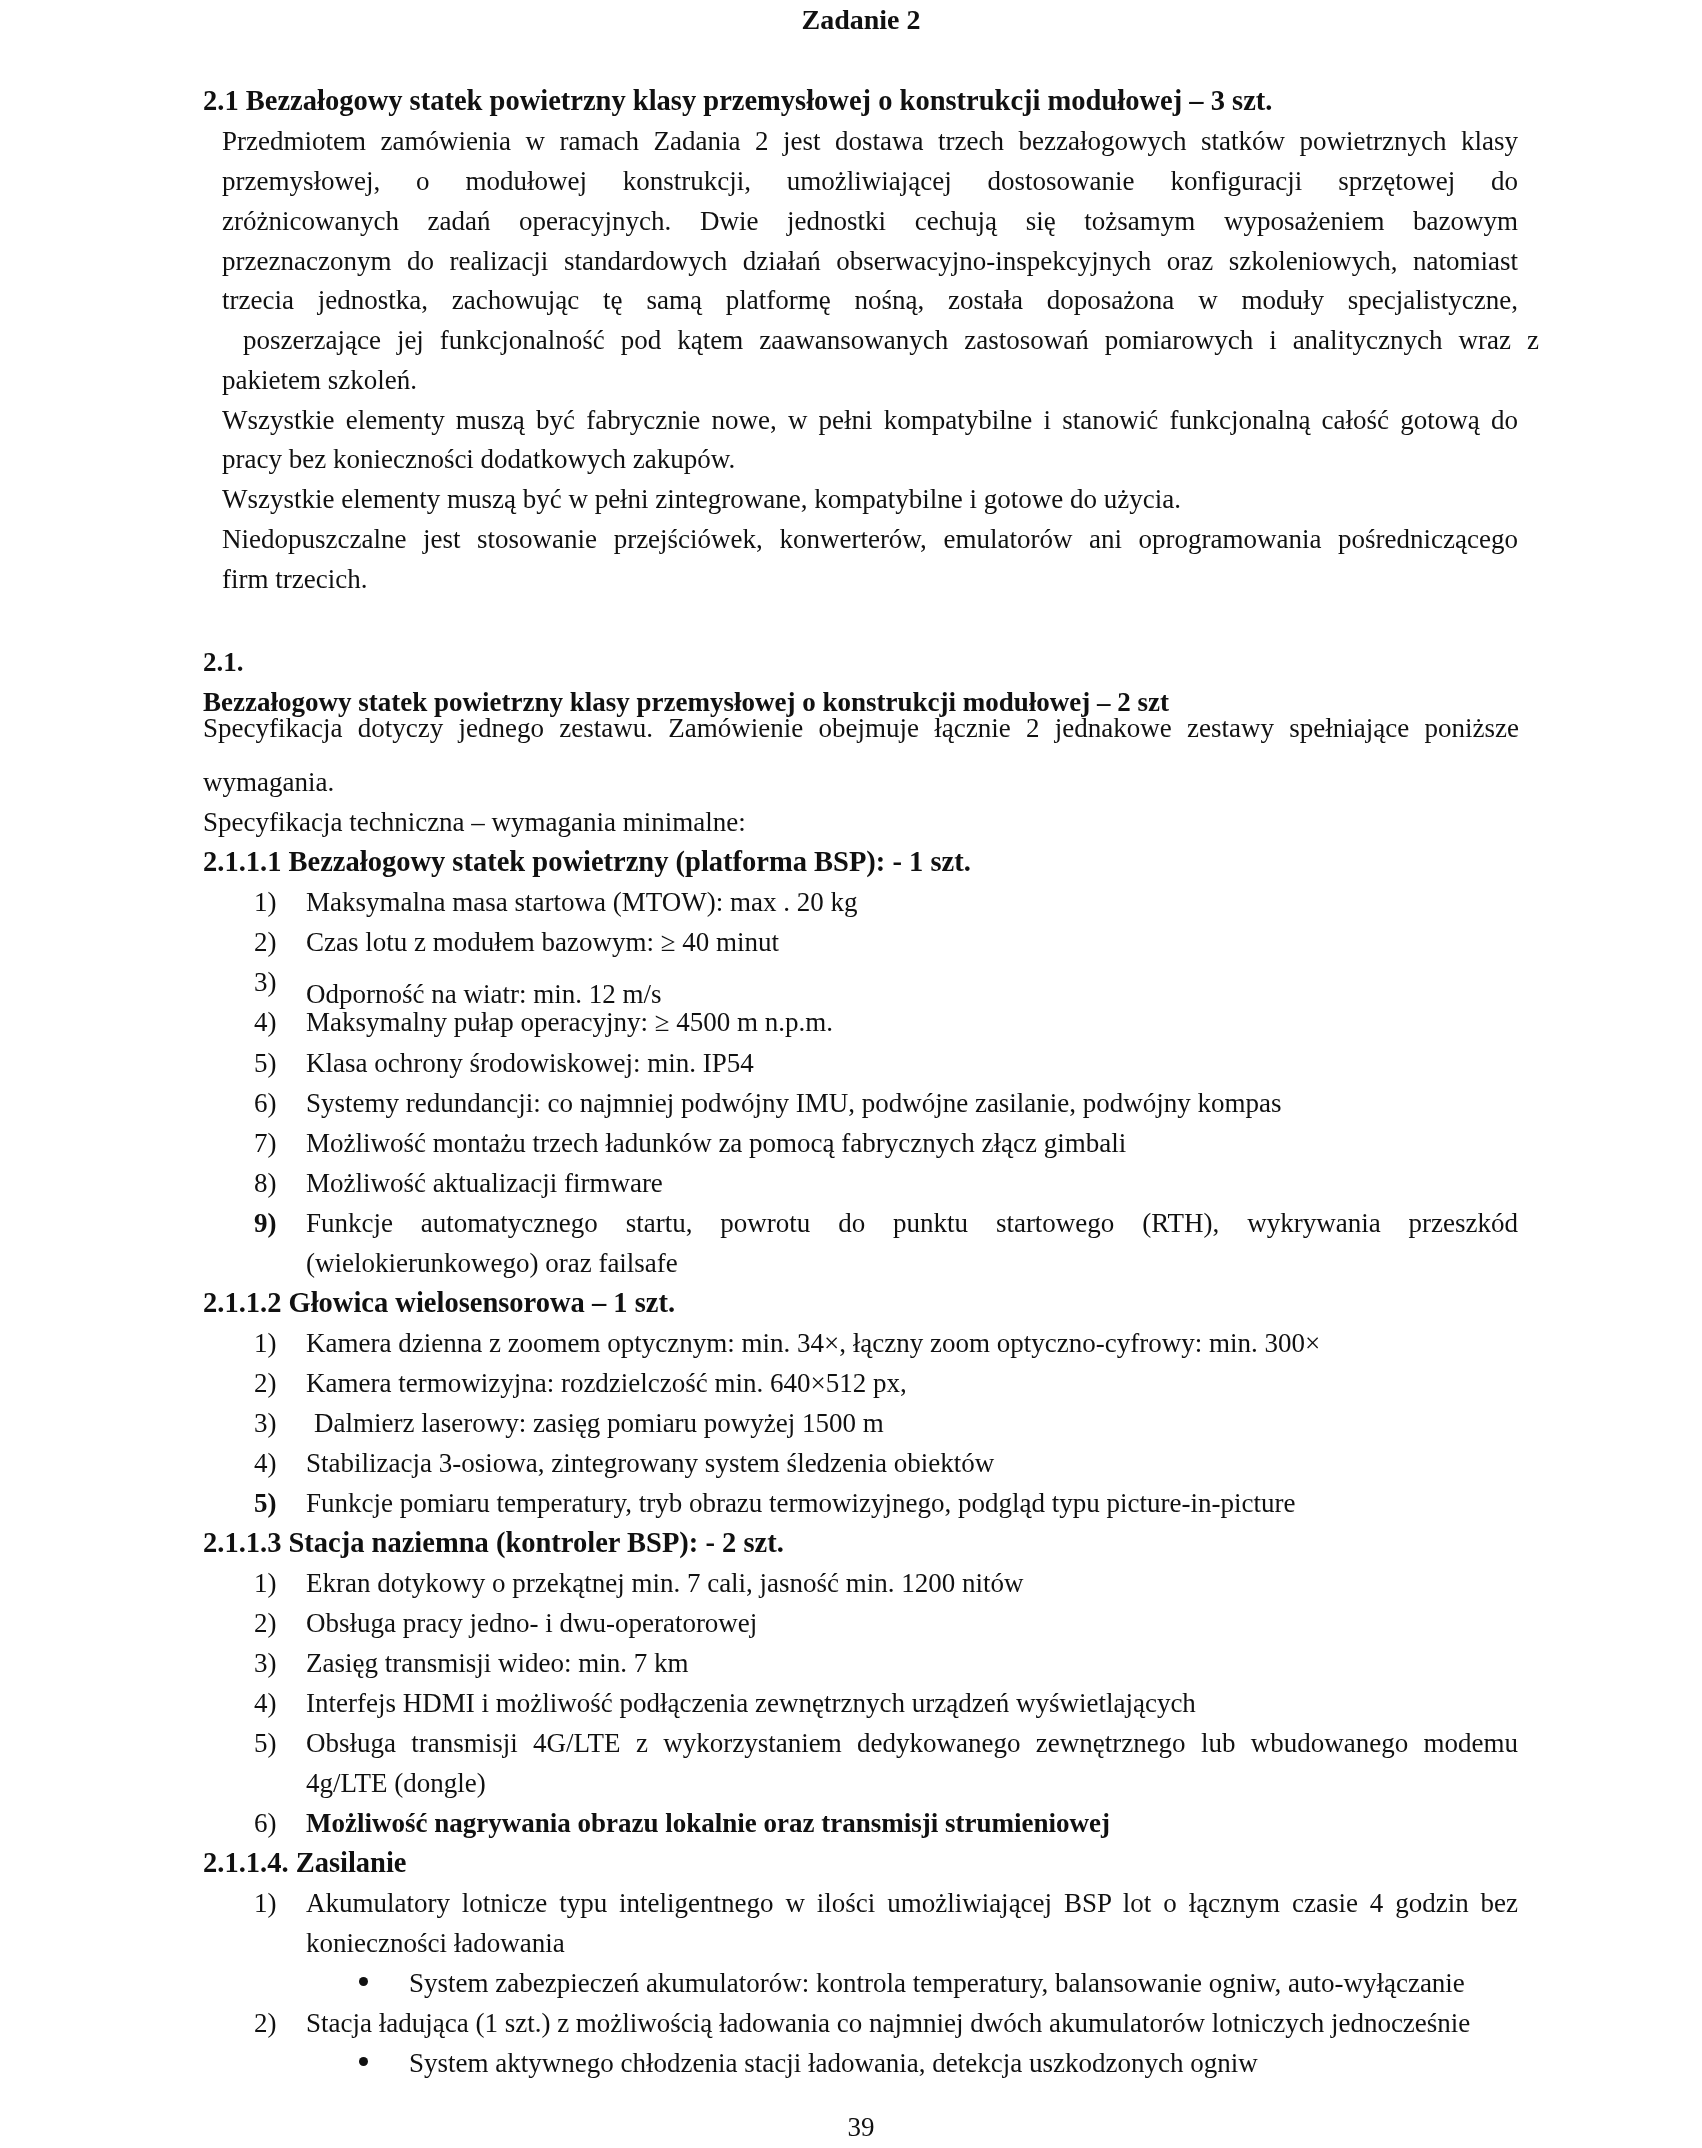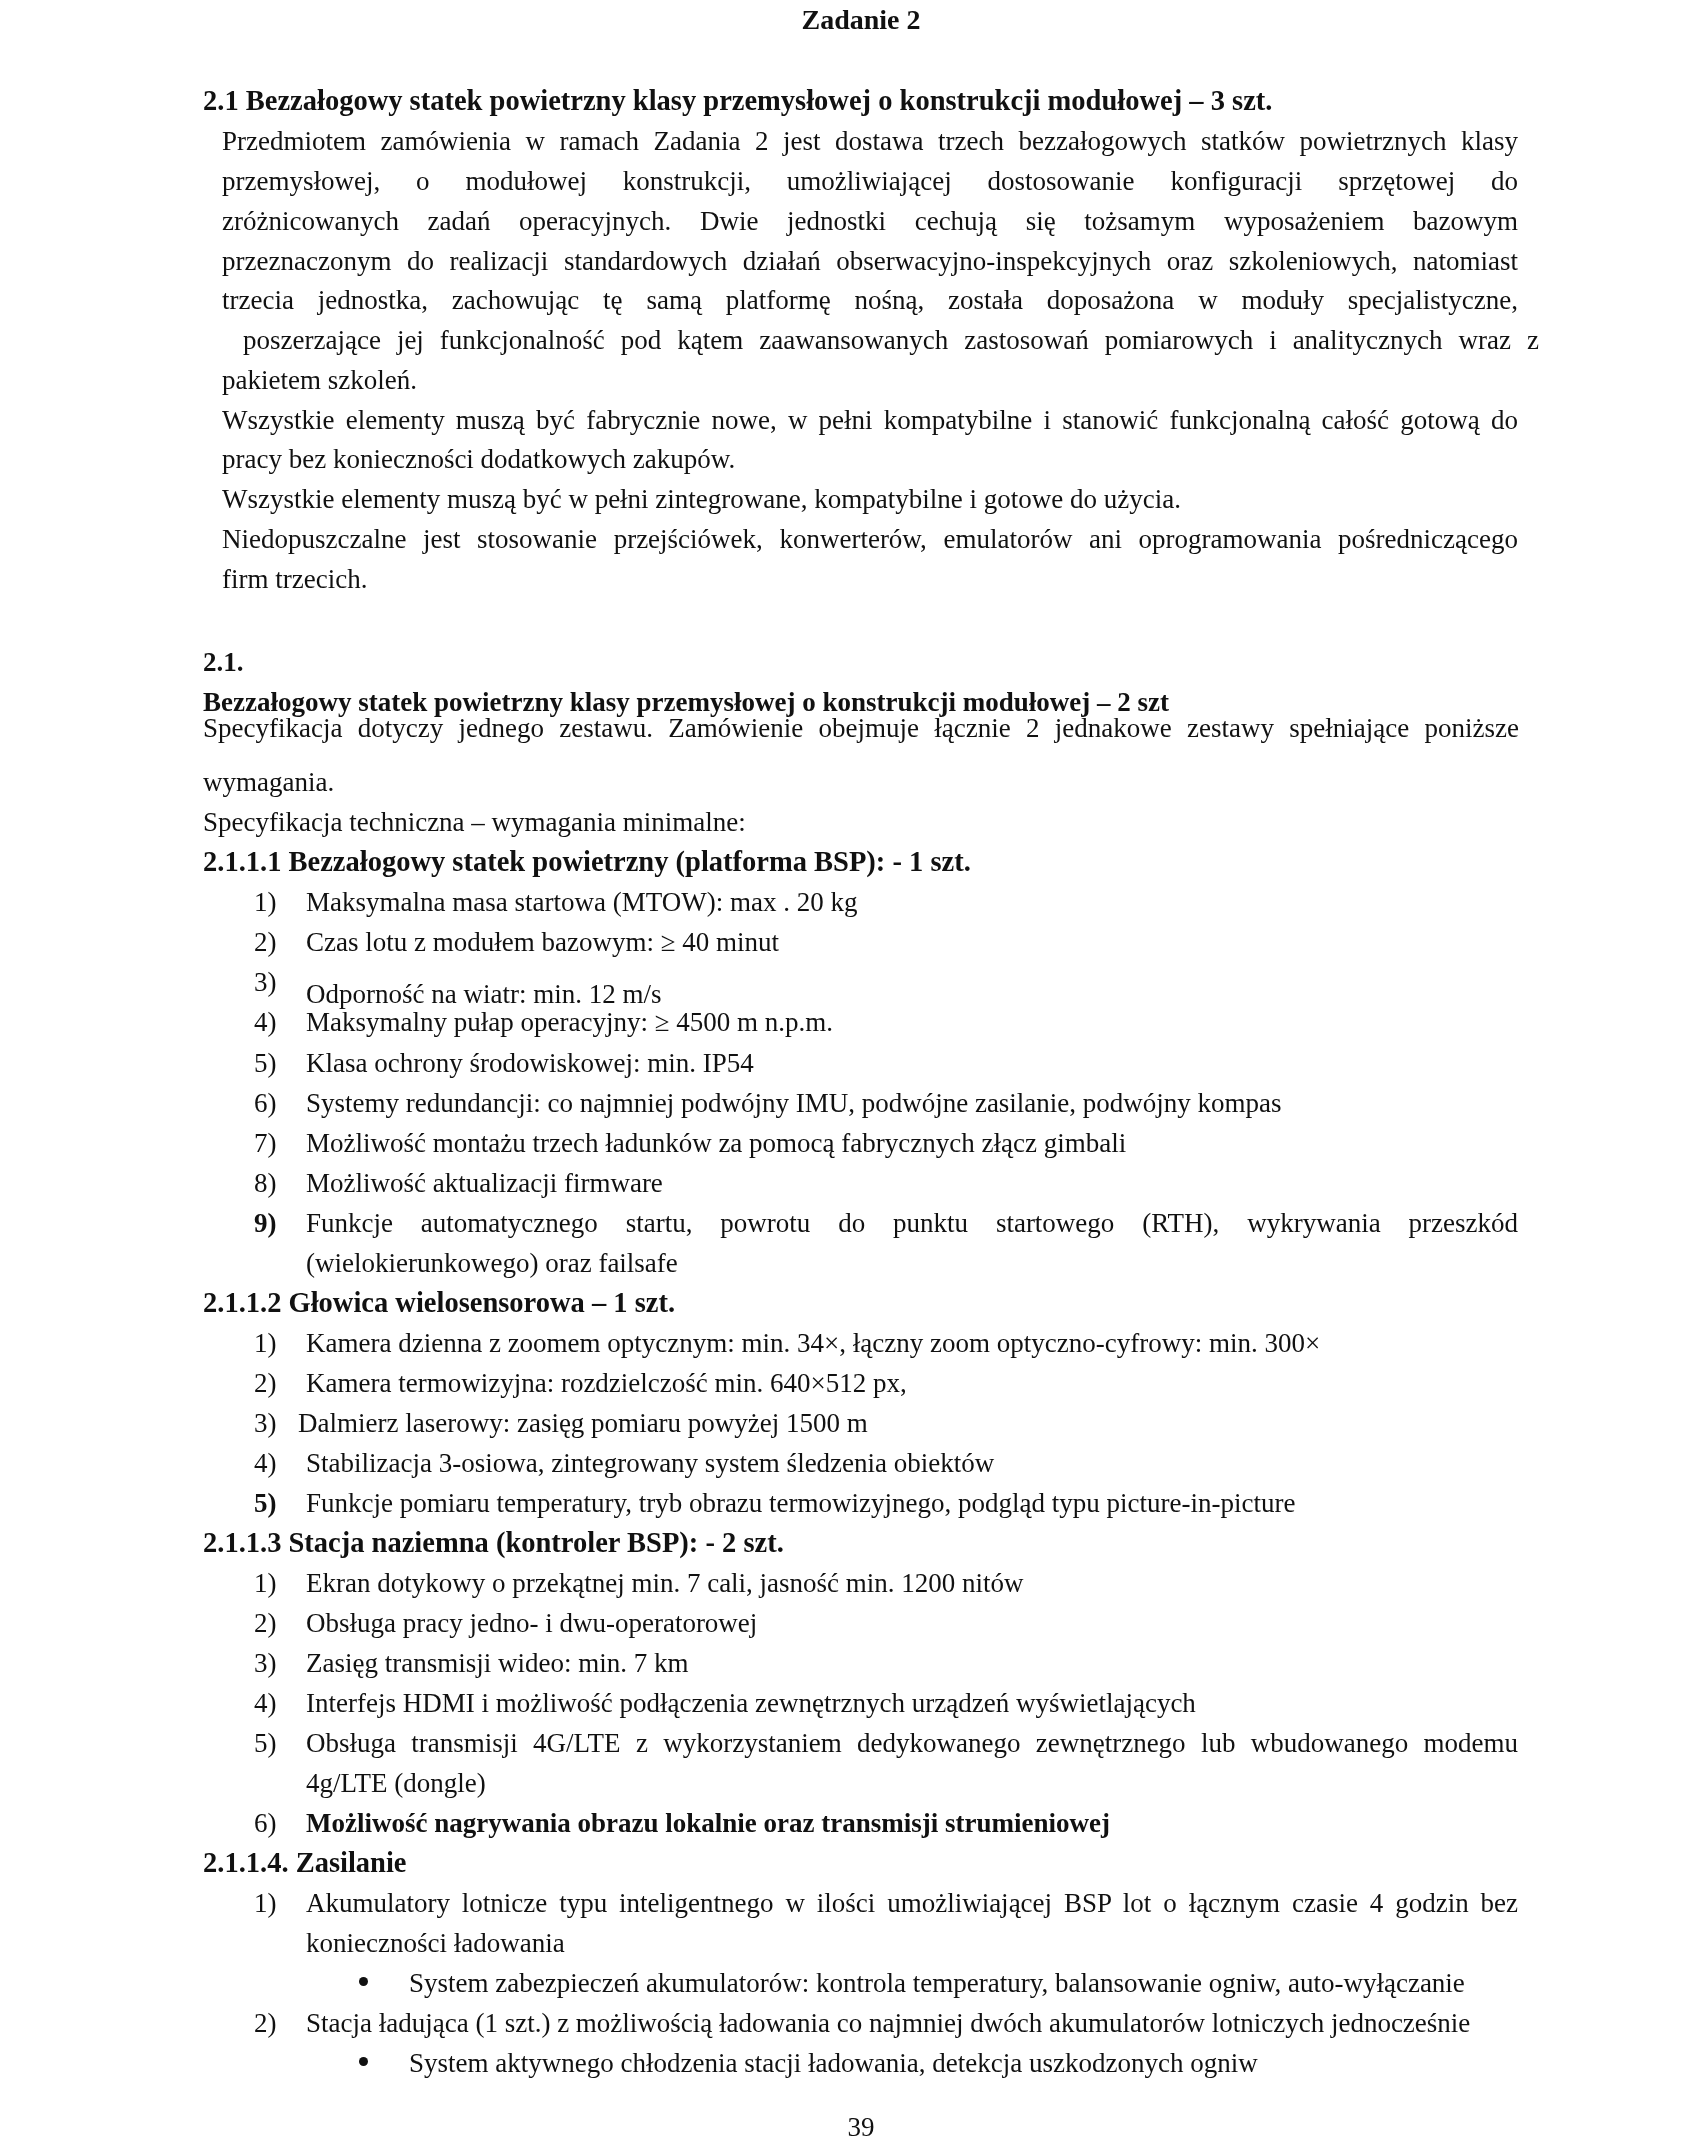--- a/index.html
+++ b/index.html
@@ -59,21 +59,21 @@
       <div class="ln" style="left: 306px; top: 1166px;">Możliwość aktualizacji firmware</div>
       <div class="num b" style="left: 254px; top: 1206px;">9)</div>
       <div class="ln just" style="left: 306px; top: 1206px; width: 1212px;">Funkcje automatycznego startu, powrotu do punktu startowego (RTH), wykrywania przeszkód</div>
       <div class="ln" style="left: 306px; top: 1246px;">(wielokierunkowego) oraz failsafe</div>
       <div class="ln h" style="left: 203px; top: 1286px;">2.1.1.2 Głowica wielosensorowa – 1 szt.</div>
       <div class="num" style="left: 254px; top: 1326px;">1)</div>
       <div class="ln" style="left: 306px; top: 1326px;">Kamera dzienna z zoomem optycznym: min. 34×, łączny zoom optyczno-cyfrowy: min. 300×</div>
       <div class="num" style="left: 254px; top: 1366px;">2)</div>
       <div class="ln" style="left: 306px; top: 1366px;">Kamera termowizyjna: rozdzielczość min. 640×512 px,</div>
       <div class="num" style="left: 254px; top: 1406px;">3)</div>
-      <div class="ln" style="left: 298px; top: 1406px;">Dalmierz laserowy: zasięg pomiaru powyżej 1500 m</div>
+      <div class="ln" style="left: 314px; top: 1406px;">Dalmierz laserowy: zasięg pomiaru powyżej 1500 m</div>
       <div class="num" style="left: 254px; top: 1446px;">4)</div>
       <div class="ln" style="left: 306px; top: 1446px;">Stabilizacja 3-osiowa, zintegrowany system śledzenia obiektów</div>
       <div class="num b" style="left: 254px; top: 1486px;">5)</div>
       <div class="ln" style="left: 306px; top: 1486px;">Funkcje pomiaru temperatury, tryb obrazu termowizyjnego, podgląd typu picture-in-picture</div>
       <div class="ln h" style="left: 203px; top: 1526px;">2.1.1.3 Stacja naziemna (kontroler BSP): - 2 szt.</div>
       <div class="num" style="left: 254px; top: 1566px;">1)</div>
       <div class="ln" style="left: 306px; top: 1566px;">Ekran dotykowy o przekątnej min. 7 cali, jasność min. 1200 nitów</div>
       <div class="num" style="left: 254px; top: 1606px;">2)</div>
       <div class="ln" style="left: 306px; top: 1606px;">Obsługa pracy jedno- i dwu-operatorowej</div>
       <div class="num" style="left: 254px; top: 1646px;">3)</div>

